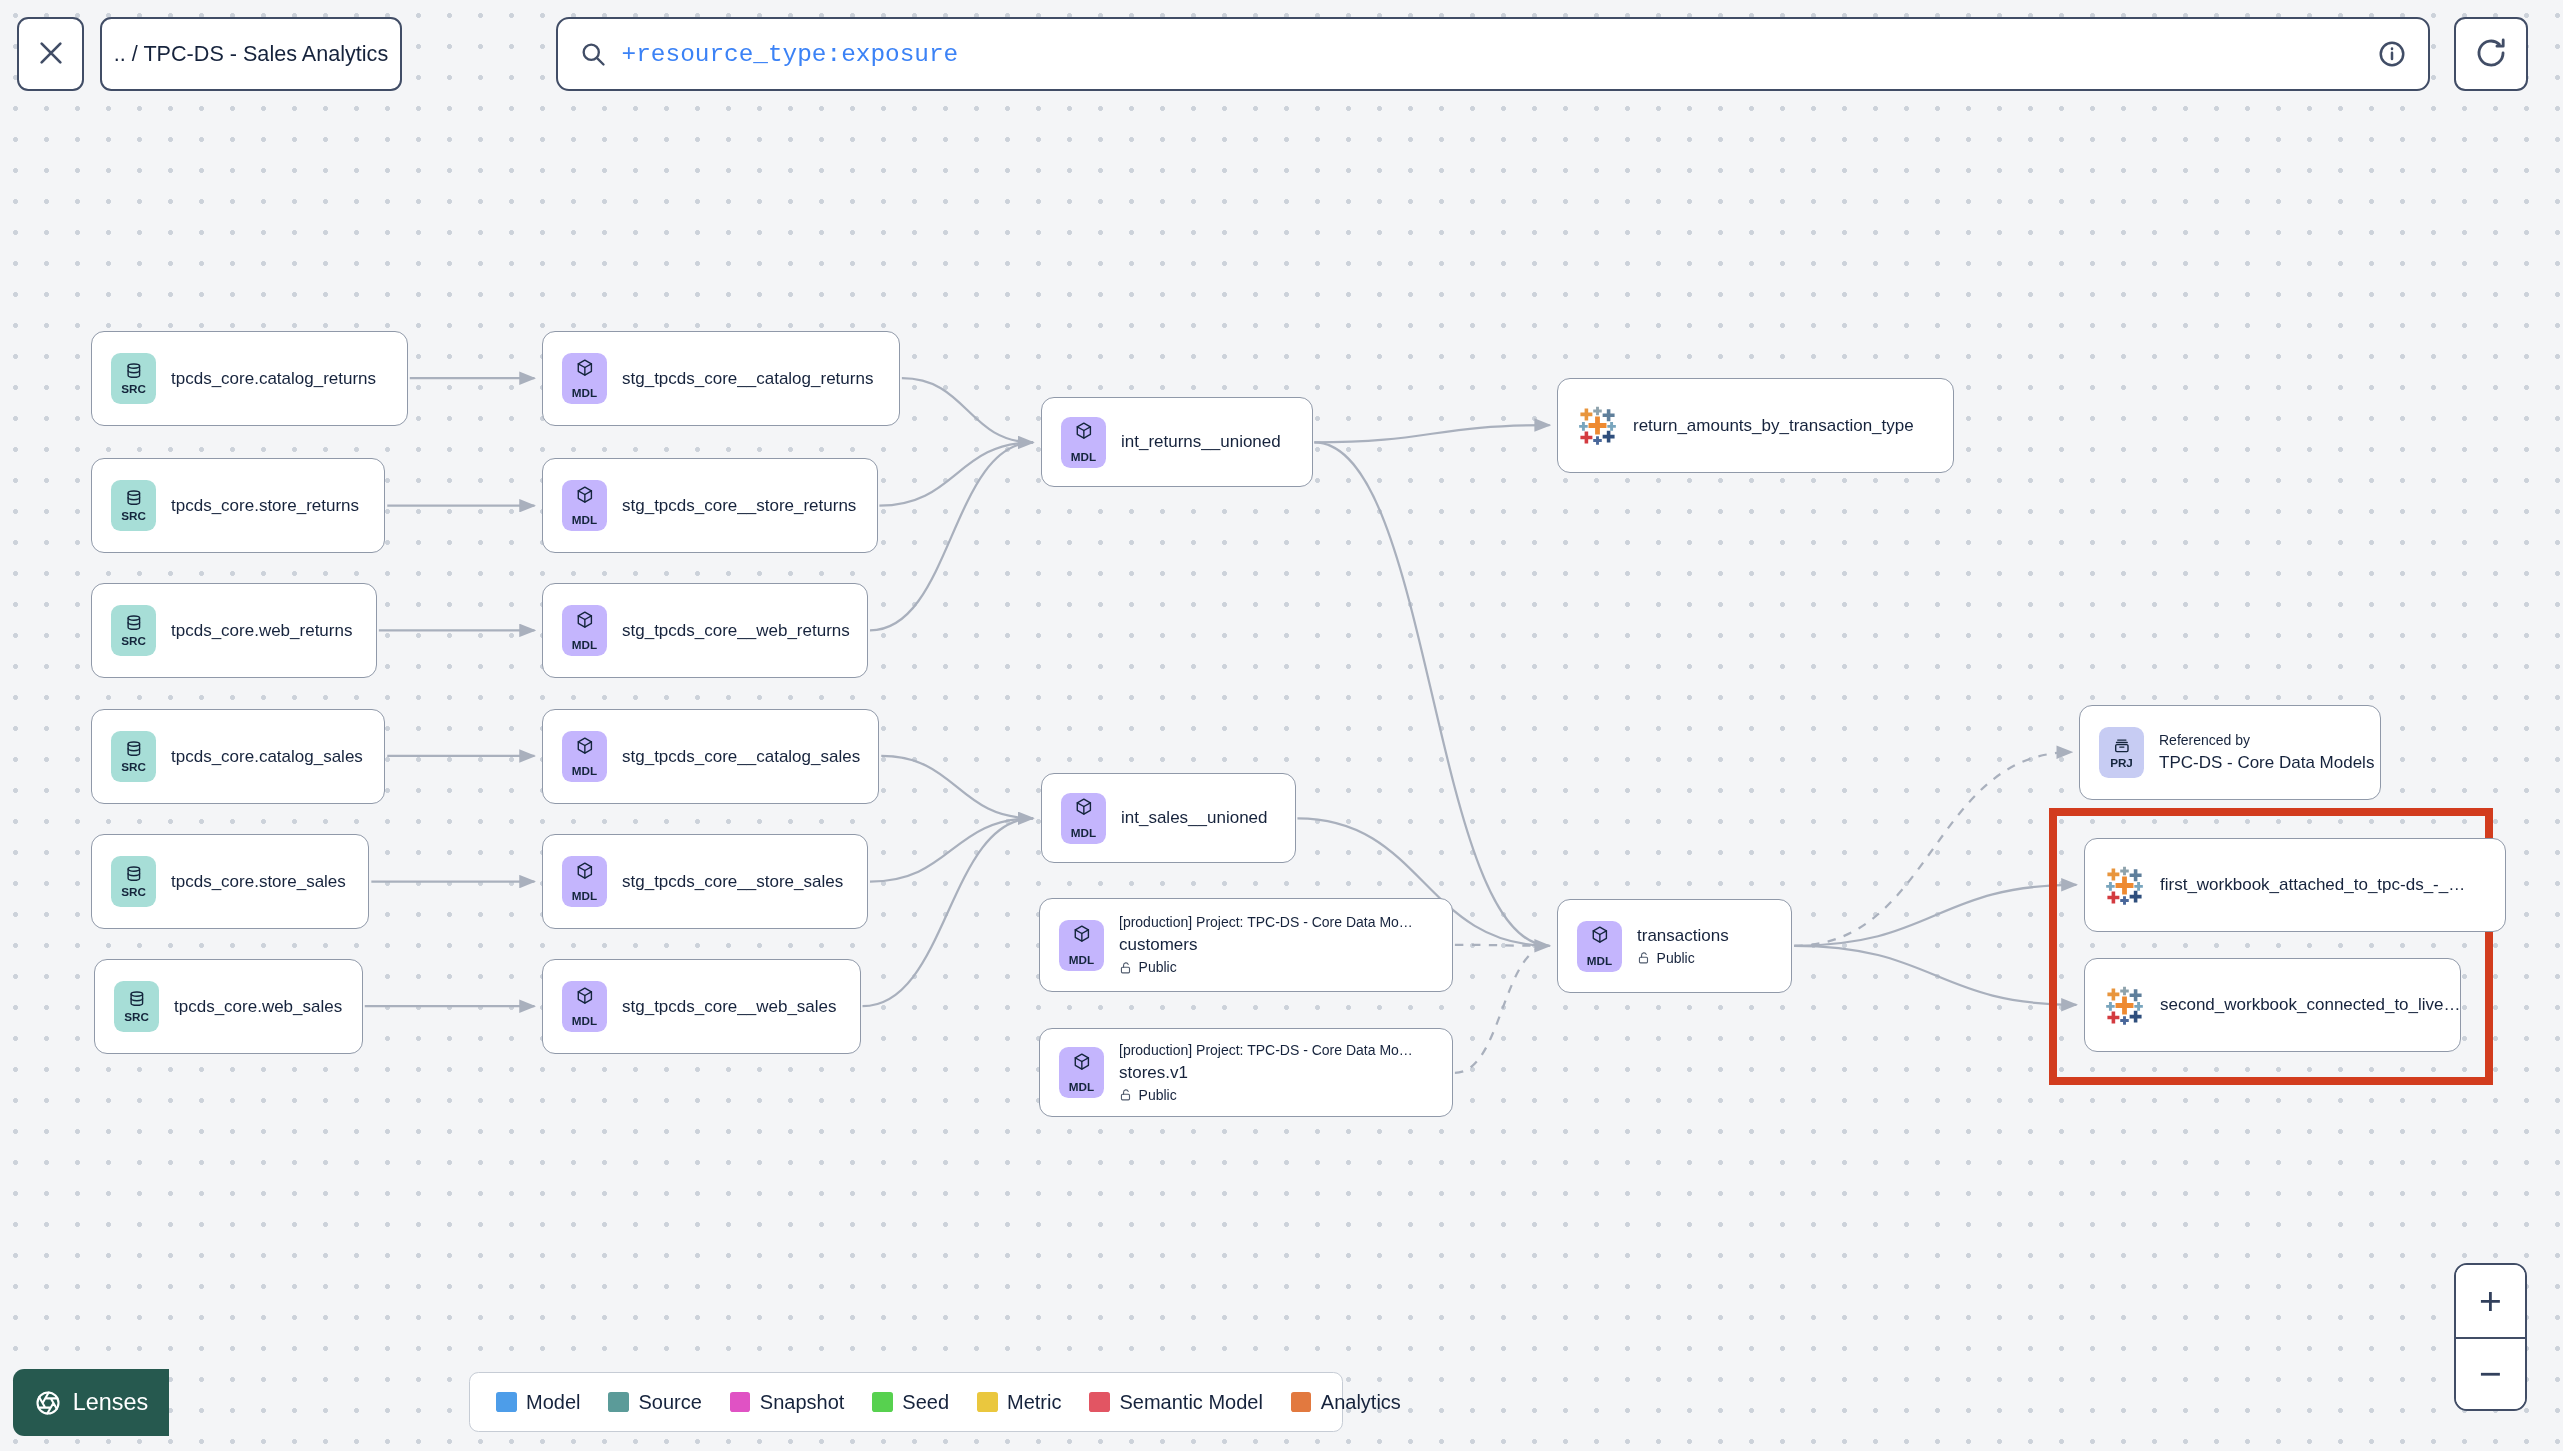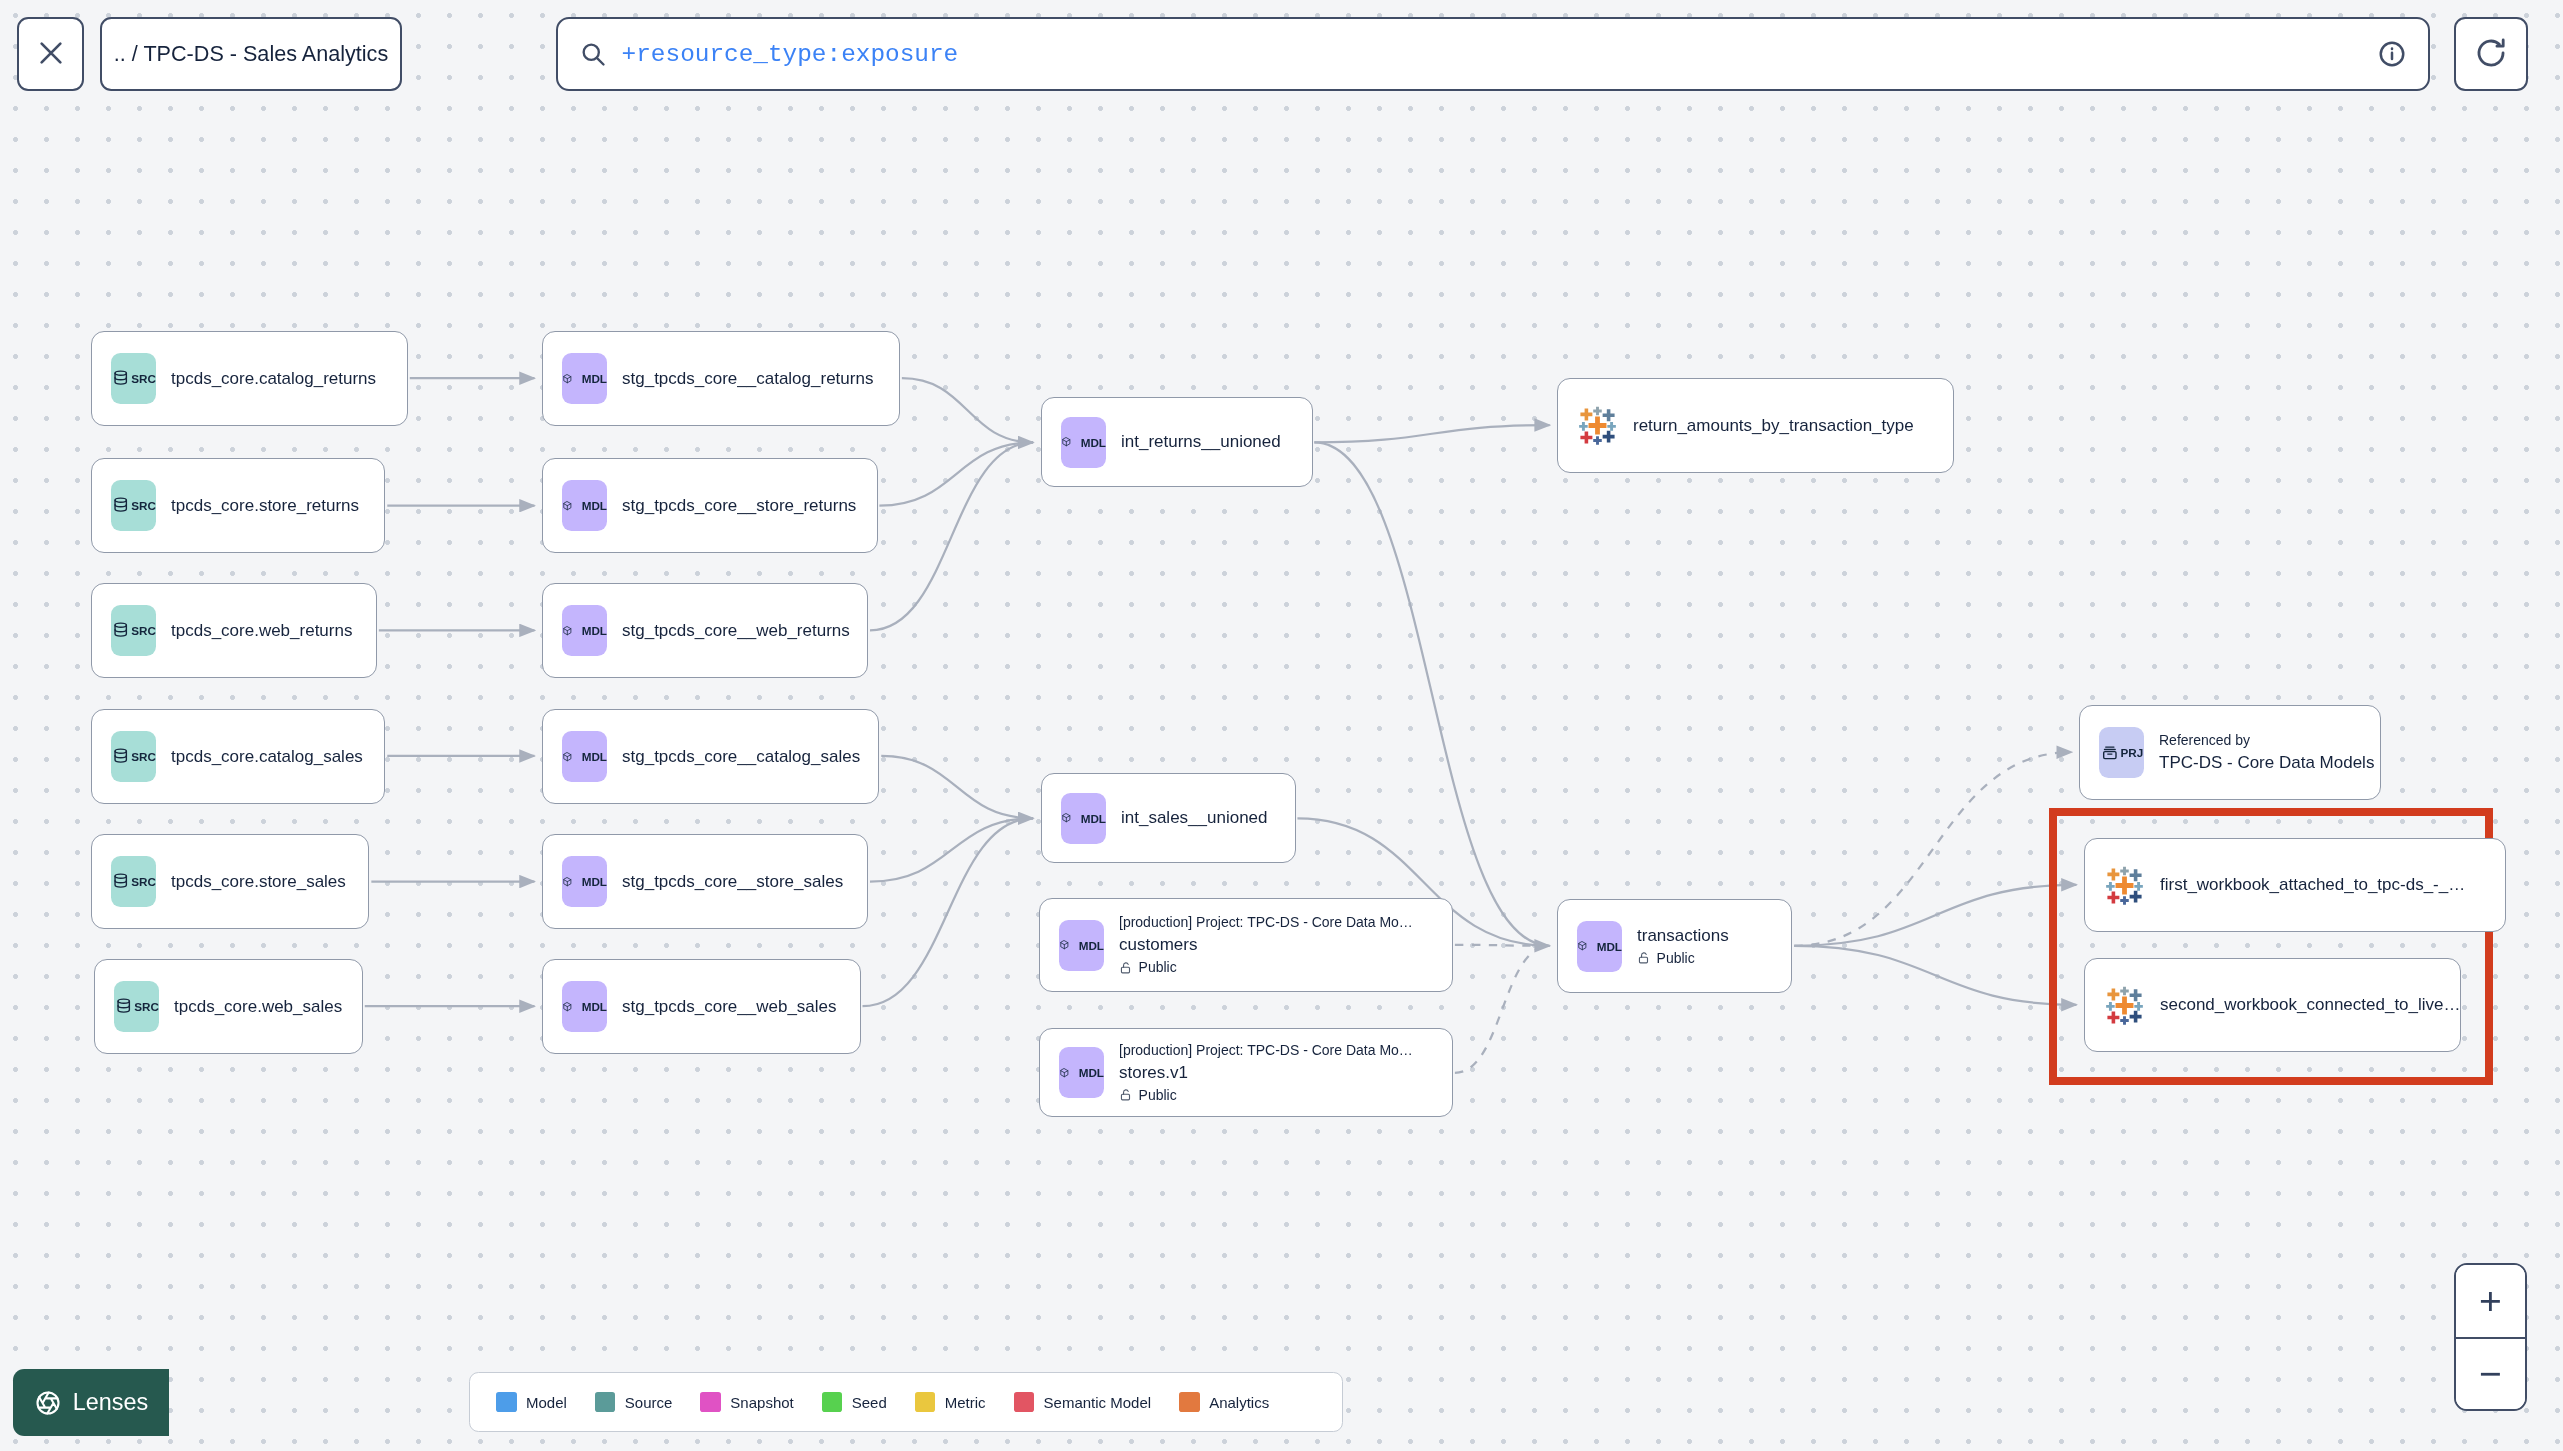--- a/index.html
+++ b/index.html
@@ -35,21 +35,21 @@
   
   #canvas { position: absolute; inset: 0; }
   #edges { position: absolute; inset: 0; width: 2563px; height: 1451px; }
   .node {
     position: absolute; background: #fff; border: 1.9px solid #9099a9;
     border-radius: 13px; display: flex; align-items: center;
     padding: 0 17px 0 19px; gap: 15px; cursor: pointer;
   }
   .badge {
     flex: none; width: 45px; height: 51px; border-radius: 9.4px;
-    display: flex; flex-direction: row; align-items: center; justify-content: center;
+    display: flex; flex-direction: column; align-items: center; justify-content: center;
     gap: 0.9px; font-size: 11.7px; font-weight: 700; color: #14253c;
   }
   .badge svg { width: 19.7px; height: 19.7px; stroke: #14253c; fill: none; stroke-width: 1.7; stroke-linecap: round; stroke-linejoin: round; }
   .badge.src { background: #a7ded7; }
   .badge.mdl { background: #c4b5fd; gap: 9px; }
   .badge.prj { background: #c7ccf3; }
   .node .content { display: flex; flex-direction: column; gap: 4.7px; line-height: 1.15; }
   .node .label { font-size: 17px; font-weight: 400; white-space: nowrap; }
   .node .sub { font-size: 14px; white-space: nowrap; }
   .node .access { font-size: 14px; display: flex; align-items: center; gap: 5.6px; }
@@ -70,21 +70,21 @@
     background: #fff; border: 2.3px solid #414d66; border-left: none;
     border-radius: 0 11.2px 11.2px 0; display: flex; align-items: center; gap: 13px;
     padding: 0 22.5px; font-size: 23.4px; cursor: pointer;
   }
   #resource-type-btn svg { width: 30px; height: 30px; }
   #legend-bar {
     position: absolute; left: 469px; top: 1372px; height: 60px; width: 874px;
     background: #fff; border: 1.9px solid #c6ccd5; border-radius: 9.4px;
     display: flex; align-items: center; padding: 0 26px; gap: 28px;
   }
-  .legend-item { display: flex; align-items: center; gap: 9.4px; font-size: 15px; white-space: nowrap; }
+  .legend-item { display: flex; align-items: center; gap: 9.4px; font-size: 20px; white-space: nowrap; }
   .legend-swatch { width: 20.6px; height: 20.6px; border-radius: 2.8px; flex: none; }
   #zoom-widget {
     position: absolute; left: 2454px; top: 1263px; width: 73px;
     background: #fff; border: 2.3px solid #414d66; border-radius: 13px;
     display: flex; flex-direction: column; overflow: hidden;
   }
   .zoom-btn {
     height: 72px; display: flex; align-items: center; justify-content: center;
     font-size: 39px; color: #32405c; cursor: pointer; background: #fff;
   }

